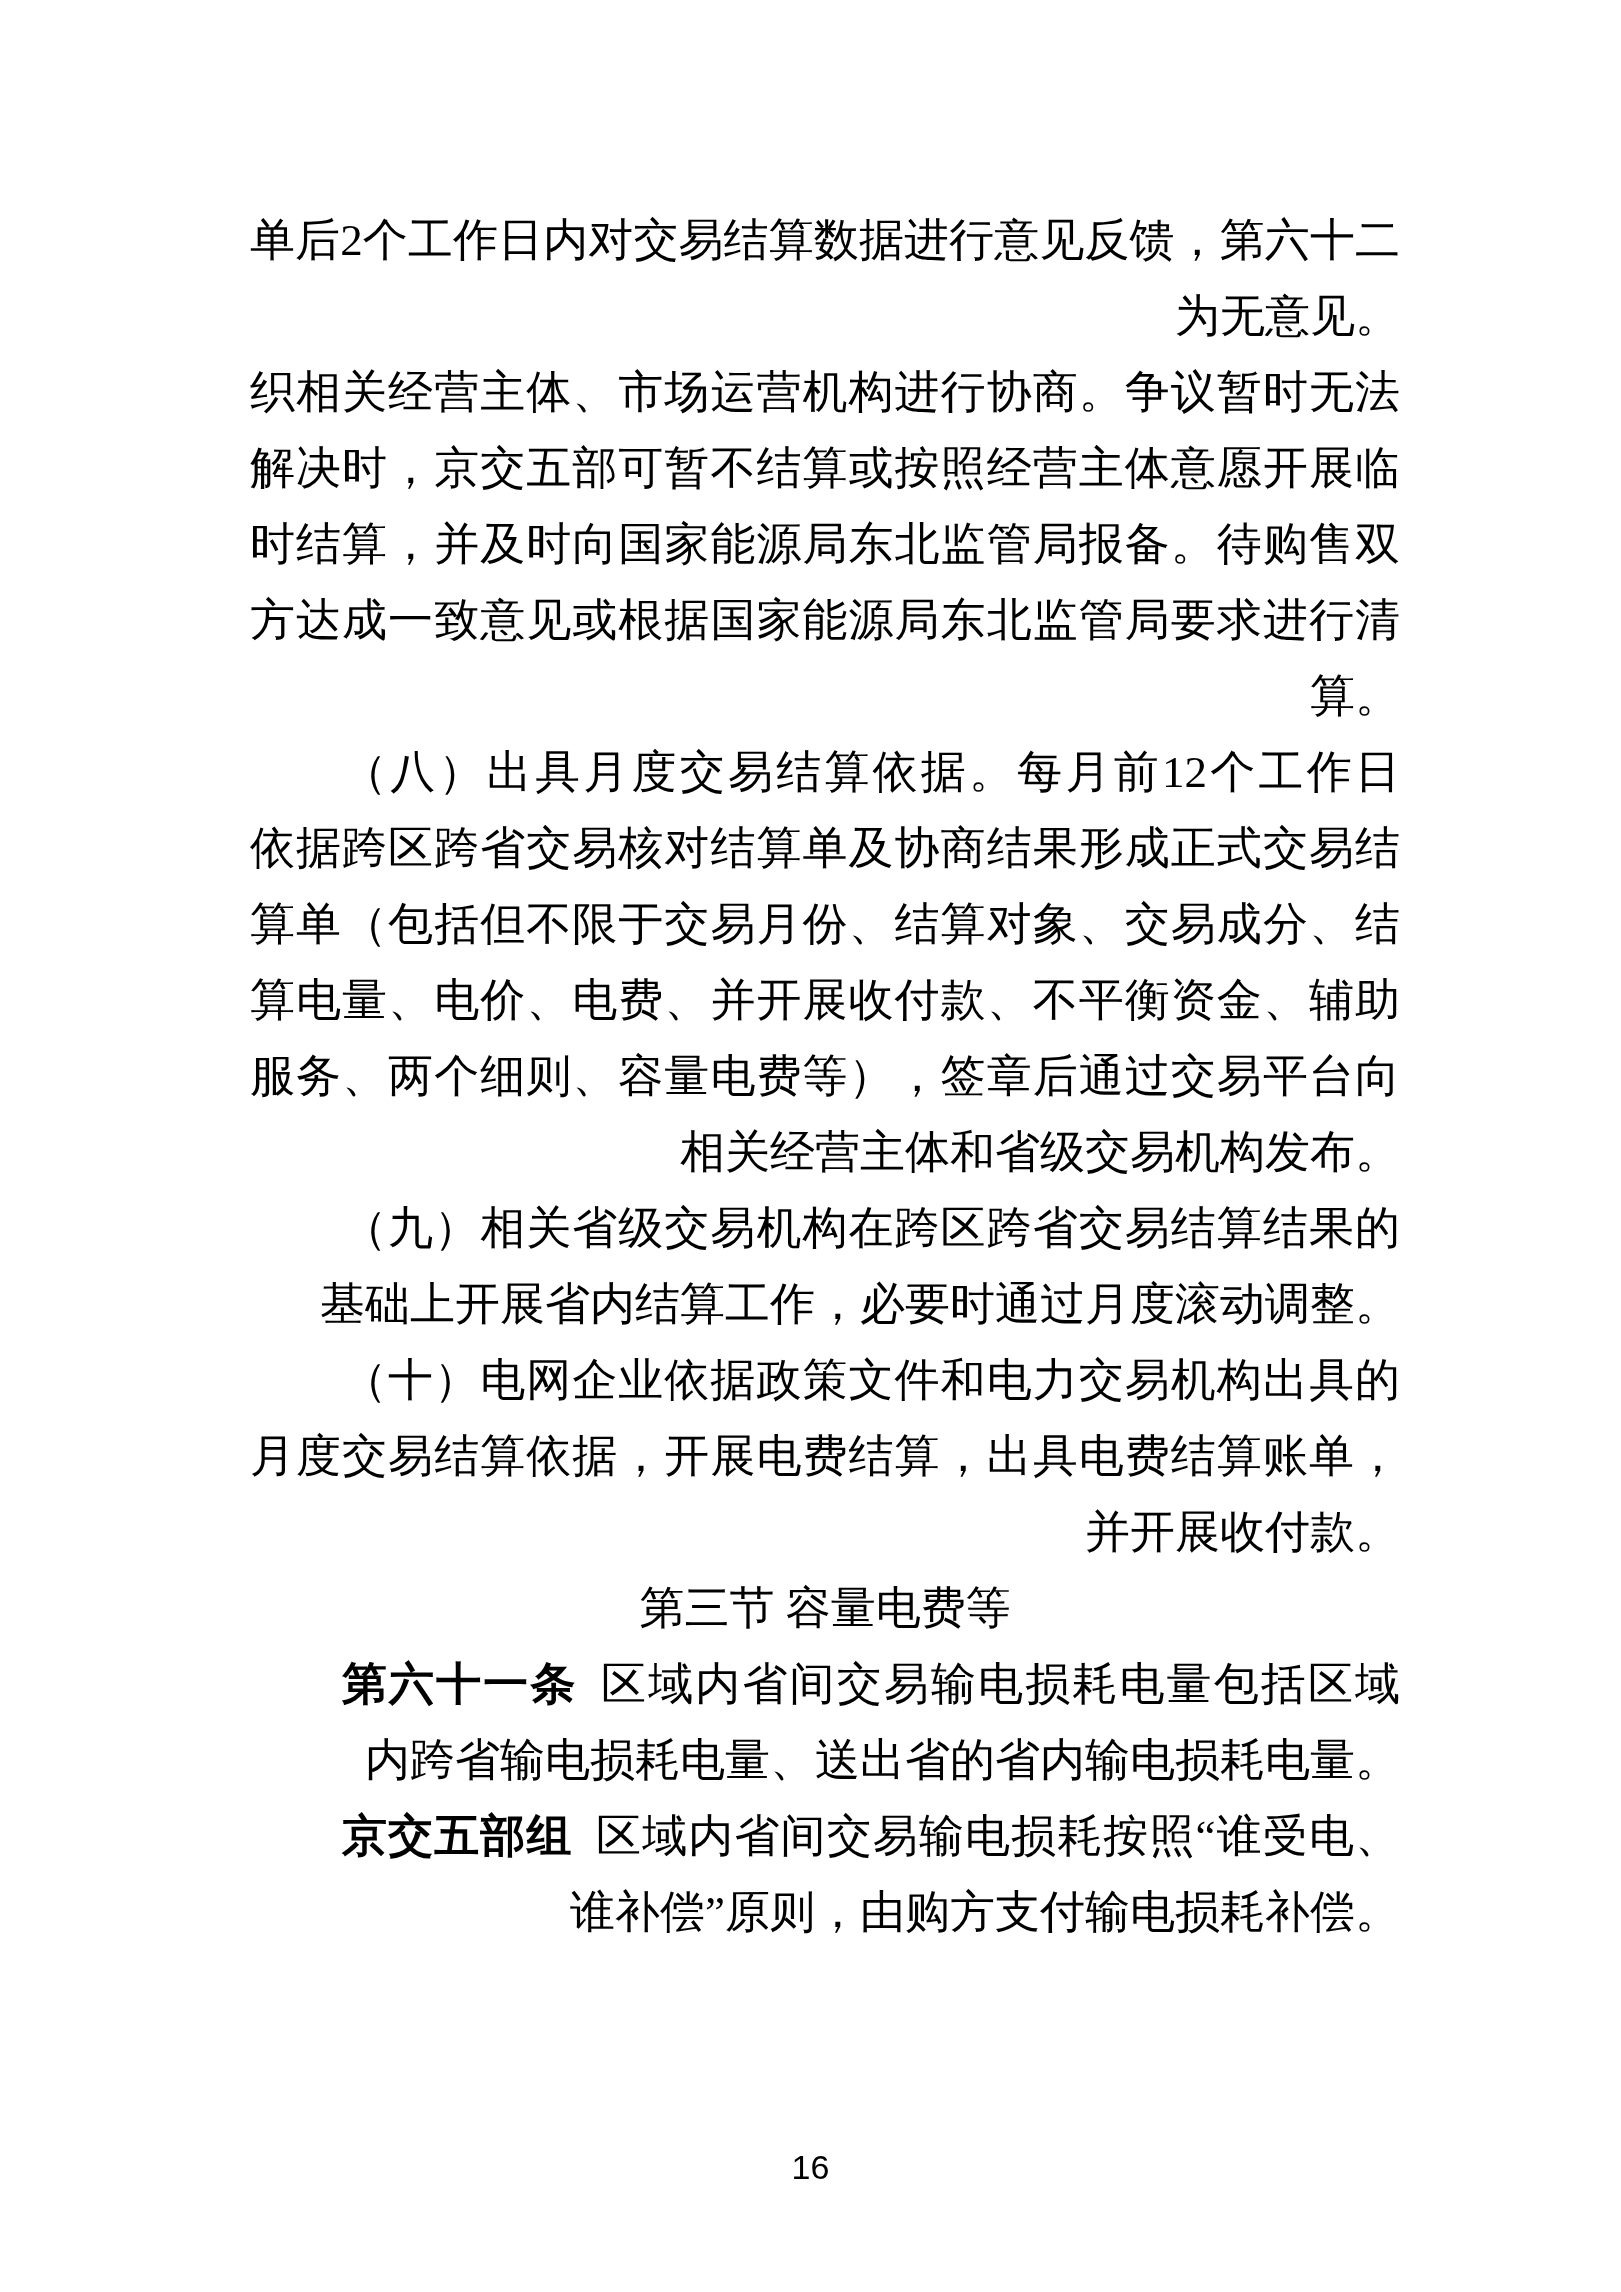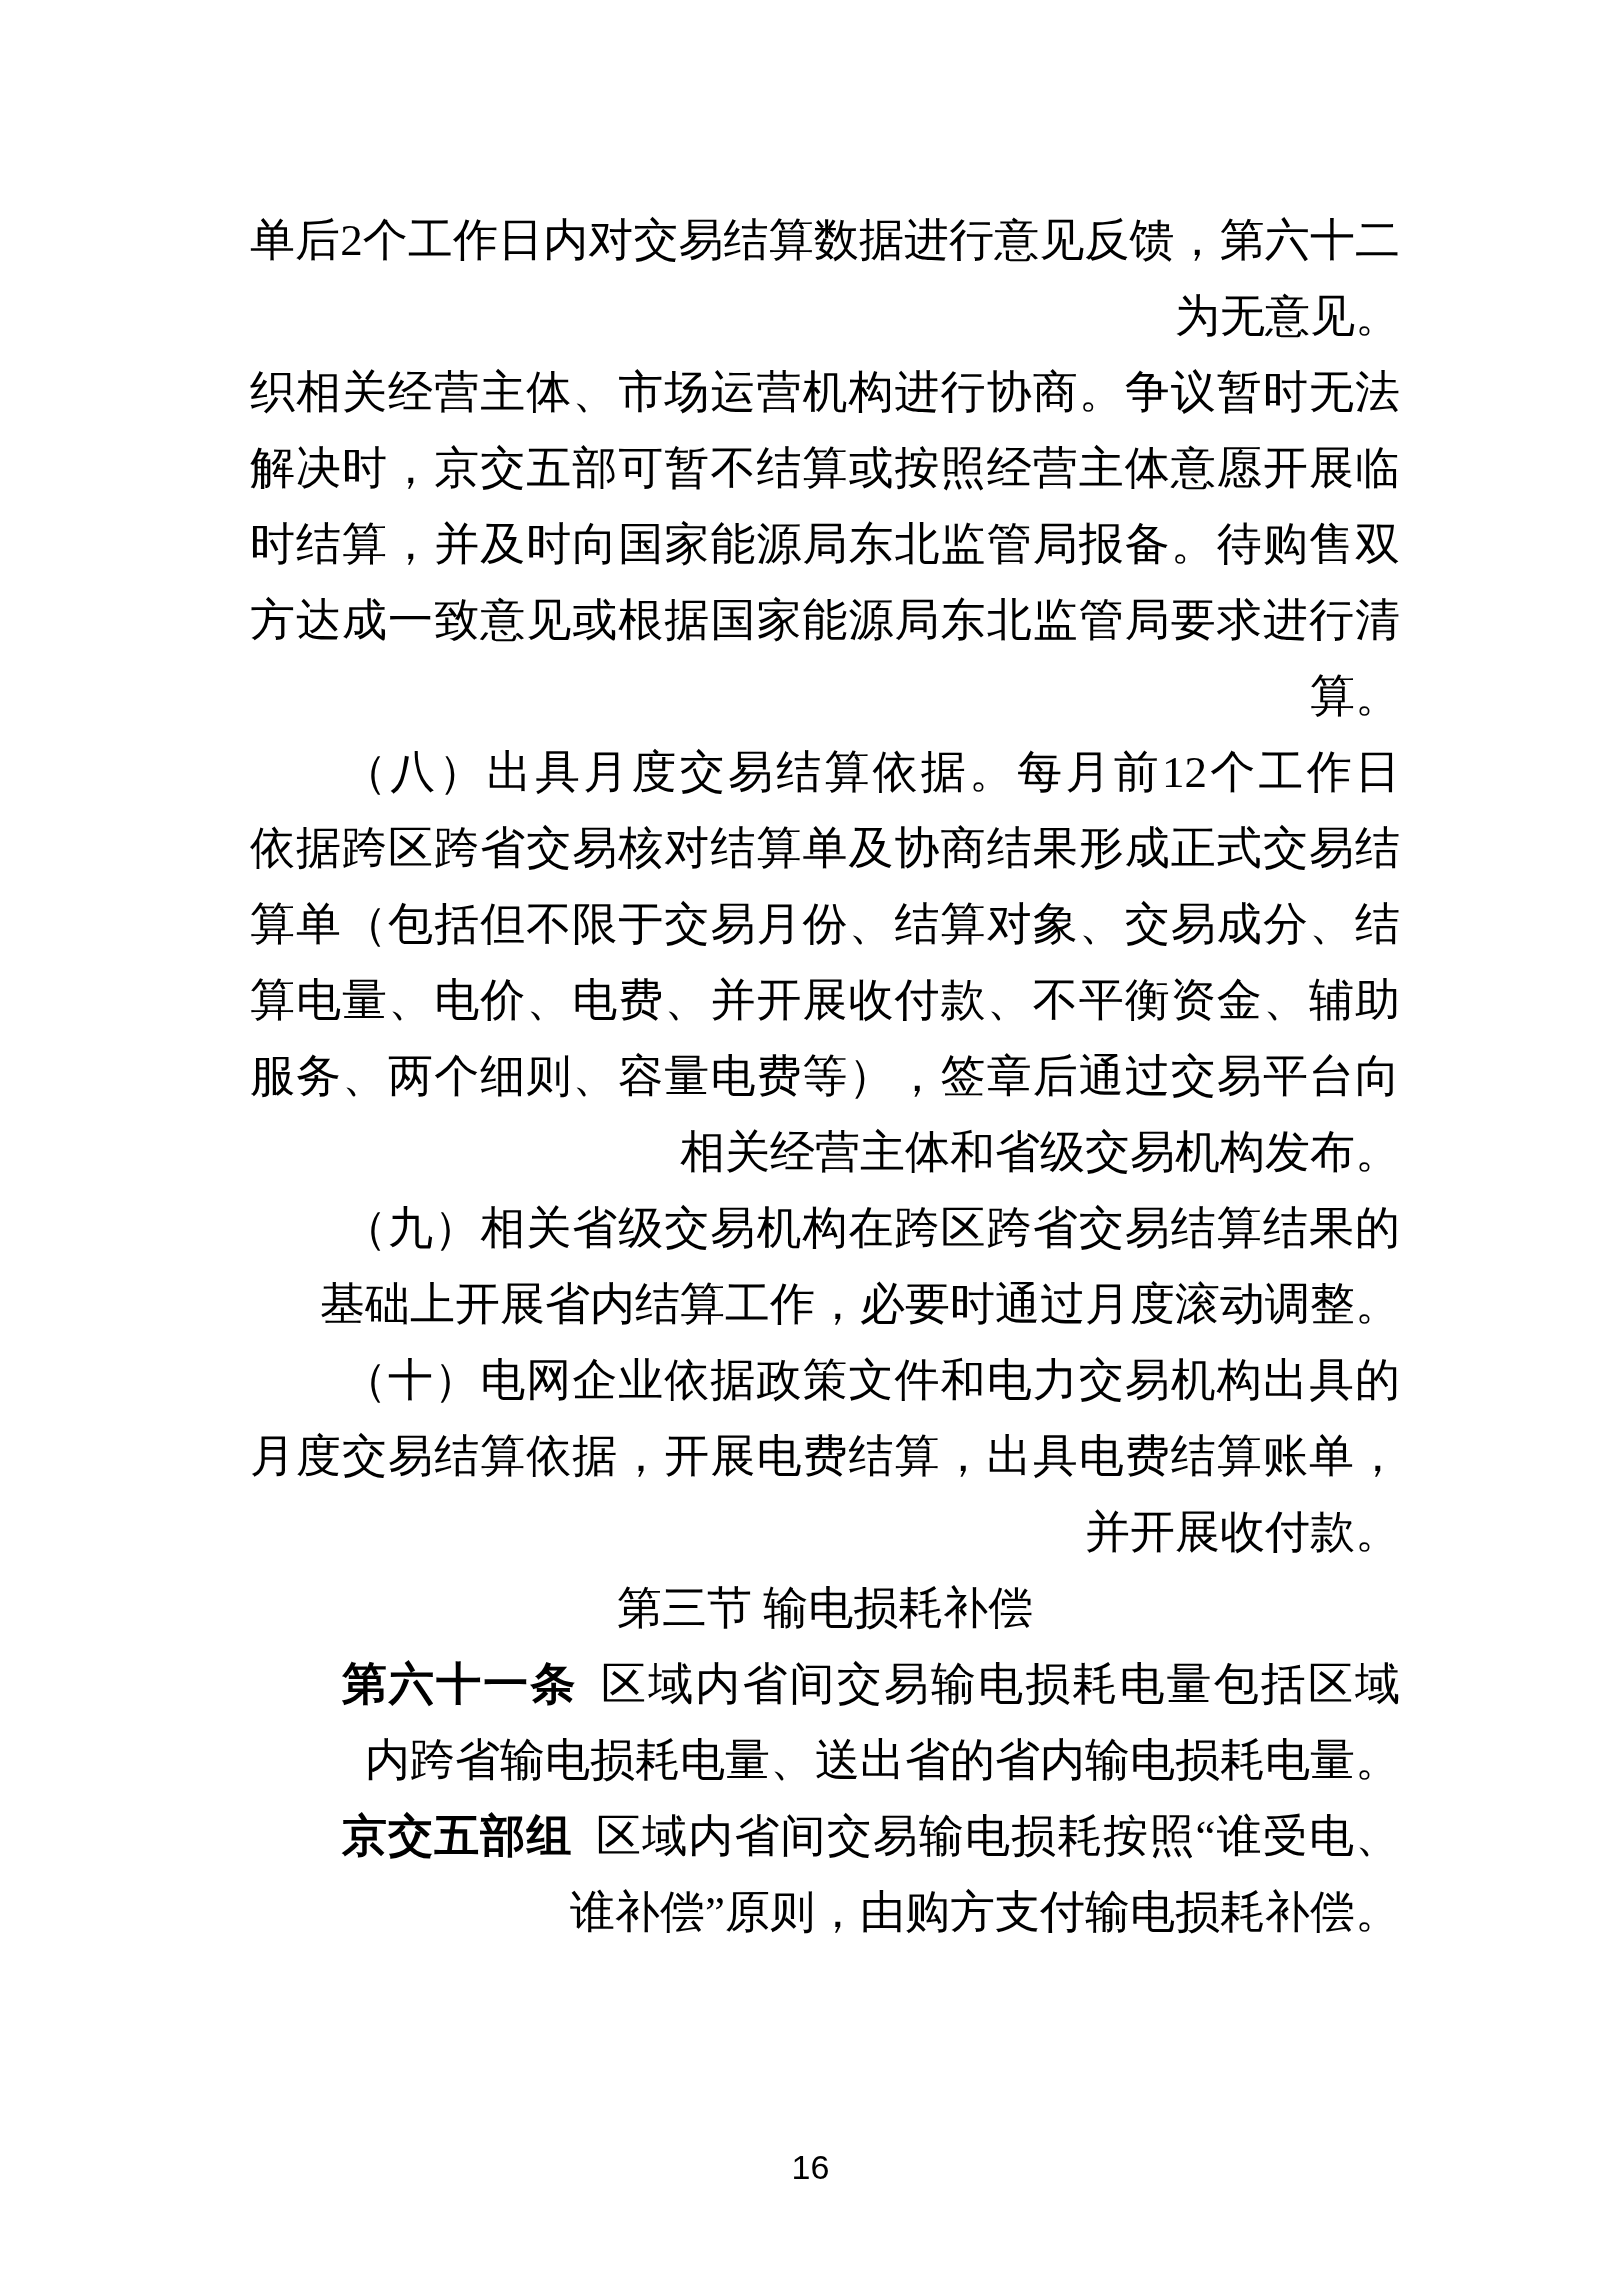--- a/index.html
+++ b/index.html
@@ -69,21 +69,21 @@
     <div class="line fill"><span>依据跨区跨省交易核对结算单及协商结果形成正式交易结</span></div>
     <div class="line fill"><span>算单（包括但不限于交易月份、结算对象、交易成分、结</span></div>
     <div class="line fill"><span>算电量、电价、电费、并开展收付款、不平衡资金、辅助</span></div>
     <div class="line fill"><span>服务、两个细则、容量电费等），签章后通过交易平台向</span></div>
     <div class="line"><span>相关经营主体和省级交易机构发布。</span></div>
     <div class="line indent fill"><span>（九）相关省级交易机构在跨区跨省交易结算结果的</span></div>
     <div class="line"><span>基础上开展省内结算工作，必要时通过月度滚动调整。</span></div>
     <div class="line indent fill"><span>（十）电网企业依据政策文件和电力交易机构出具的</span></div>
     <div class="line fill"><span>月度交易结算依据，开展电费结算，出具电费结算账单，</span></div>
     <div class="line"><span>并开展收付款。</span></div>
-    <div class="line center"><span>第三节 输电损耗补偿</span></div>
+    <div class="line center"><span>第三节 容量电费等</span></div>
     <div class="line indent fill"><b class="article-no">第六十一条</b><span>区域内省间交易输电损耗电量包括区域</span></div>
     <div class="line"><span>内跨省输电损耗电量、送出省的省内输电损耗电量。</span></div>
     <div class="line indent fill"><b class="article-no">京交五部组</b><span>区域内省间交易输电损耗按照“谁受电、</span></div>
     <div class="line"><span>谁补偿”原则，由购方支付输电损耗补偿。</span></div>
   </main>
 
 <footer class="page-footer">
   <span>16</span>
 </footer>
 

